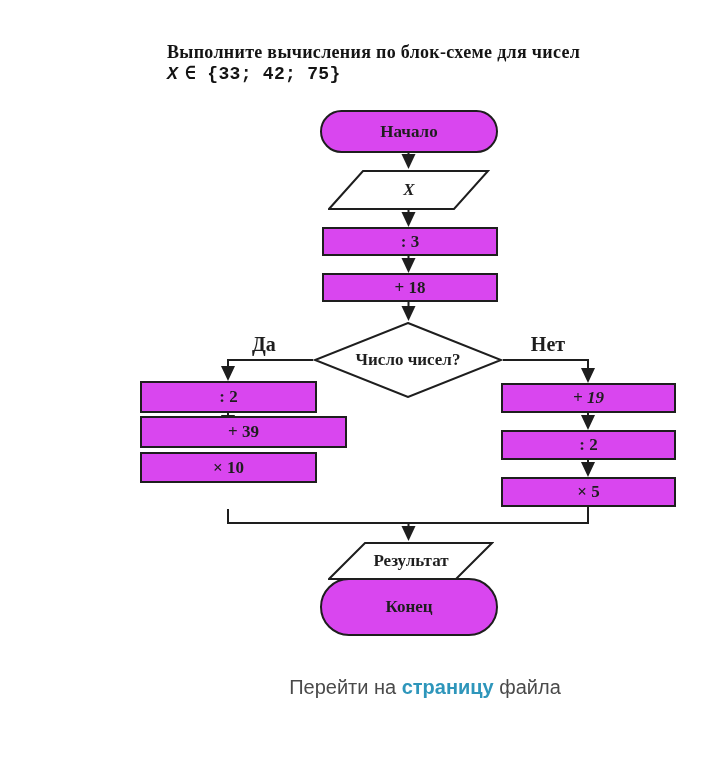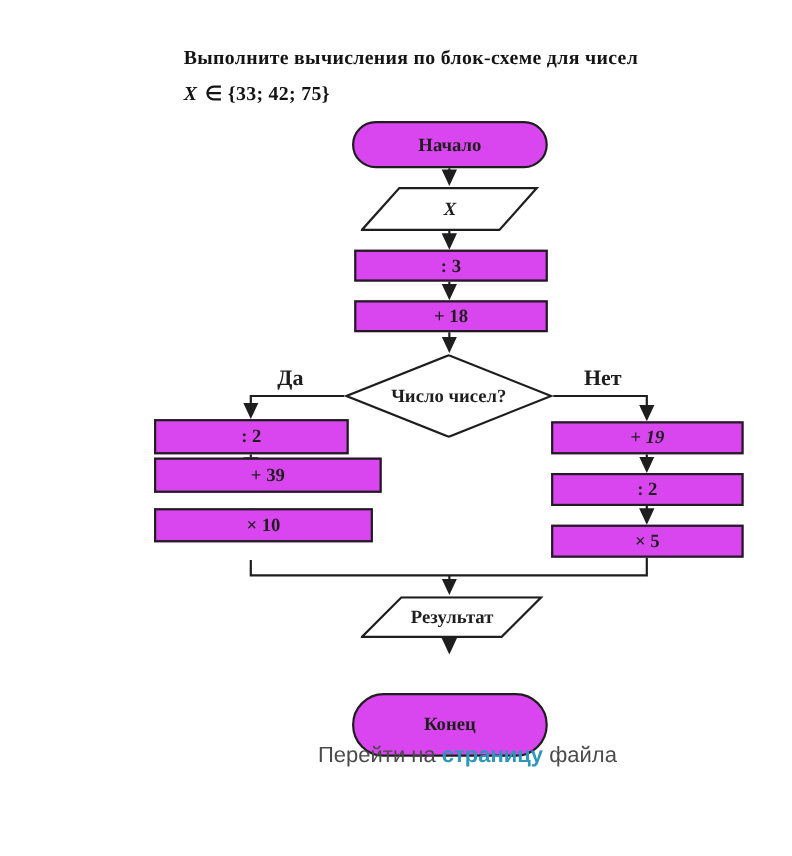--- a/index.html
+++ b/index.html
@@ -13,21 +13,21 @@
     position:relative;width:720px;height:778px;background:#ffffff;overflow:hidden;
     font-family:"Liberation Serif", serif;color:var(--ink);border-radius:14px;
   }
   
   .title{
     position:absolute;left:167px;top:42px;width:470px;
     font-weight:bold;font-size:18px;line-height:21px;letter-spacing:.3px;color:#141414;
   }
   .title .var{font-style:italic;}
   .title .set{margin-left:7px;}
-  .title-line2{margin-top:12px;}
+  .title-line2{margin-top:1px;font-family:Liberation Mono, monospace;}
   
   .node{
     position:absolute;display:flex;align-items:center;justify-content:center;
     font-weight:bold;font-size:17px;color:var(--ink);background:#d946ef;
     white-space:nowrap;
   }
   .rect{border:2px solid var(--ink);}
   .pill{border:2px solid var(--ink);border-radius:999px;}
   .shape{background:transparent;}
   .shape svg{position:absolute;left:0;top:0;width:100%;height:100%;}
@@ -105,40 +105,40 @@
 
   <div class="branch-label" style="left:236px;top:333px;">Да</div>
   <div class="branch-label" style="left:520px;top:333px;">Нет</div>
 
   <div class="node rect" style="left:140px;top:381px;width:177px;height:32px;">
     <span>: 2</span>
   </div>
   <div class="node rect" style="left:140px;top:416px;width:207px;height:32px;">
     <span>+ 39</span>
   </div>
-  <div class="node rect" style="left:140px;top:462px;width:199px;height:31px;">
+  <div class="node rect" style="left:140px;top:452px;width:177px;height:31px;">
     <span>× 10</span>
   </div>
 
   <div class="node rect" style="left:501px;top:383px;width:175px;height:30px;font-style:italic;">
     <span>+ 19</span>
   </div>
   <div class="node rect" style="left:501px;top:430px;width:175px;height:30px;">
     <span>: 2</span>
   </div>
   <div class="node rect" style="left:501px;top:477px;width:175px;height:30px;">
     <span>× 5</span>
   </div>
 
   <div class="node shape" style="left:328px;top:542px;width:166px;height:38px;">
     <svg viewBox="0 0 166 38">
       <polygon points="37,1 164,1 128,37 1,37" style="fill:#fff;stroke:#1e1e1e;stroke-width:2"></polygon>
     </svg>
     <span class="lbl">Результат</span>
   </div>
 
-  <div class="node pill" style="left:320px;top:630px;width:178px;height:58px;">
+  <div class="node pill" style="left:320px;top:578px;width:178px;height:58px;">
     <span>Конец</span>
   </div>
 
   <div class="footer"><span>Перейти на </span><a>страницу</a><span> файла</span></div>
 
 </div>
 
 </body></html>

